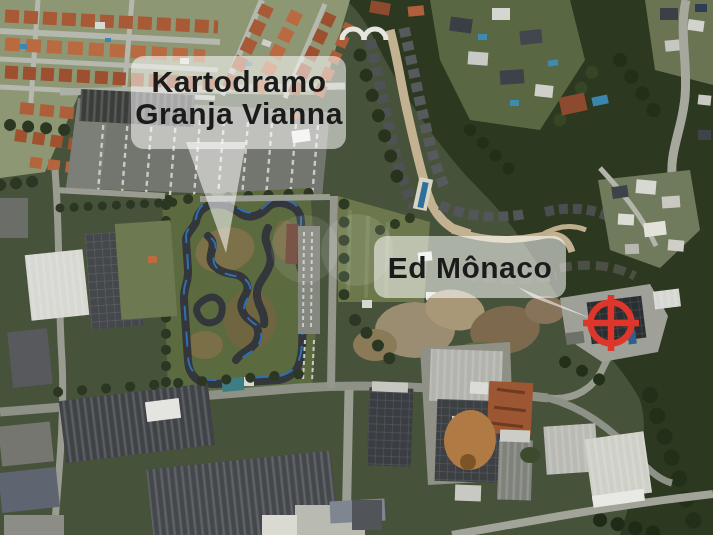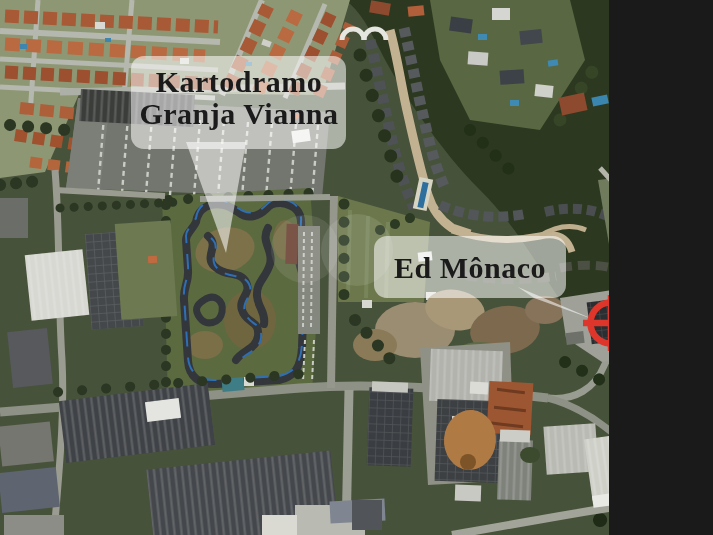--- a/index.html
+++ b/index.html
@@ -1,17 +1,17 @@
 <!DOCTYPE html>
 <html><head>
 <meta charset="utf-8">
 <style>
   html,body{margin:0;padding:0;background:#1a1a1a;}
-  .stage{position:relative;width:609px;height:535px;overflow:hidden;background:#47523a;
-         font-family:Liberation Serif, serif;text-align:center;}
+  .stage{position:relative;width:713px;height:535px;overflow:hidden;background:#47523a;
+         font-family:Liberation Sans, sans-serif;text-align:center;}
   svg{display:block;}
   .callout-text{font-weight:bold;font-size:30px;letter-spacing:.5px;}
   .callout-text.small{font-size:30px;}
 </style>
 </head>
 <body>
 
 <div class="stage">
 <svg width="713" height="535" viewBox="0 0 713 535">
   <defs>

